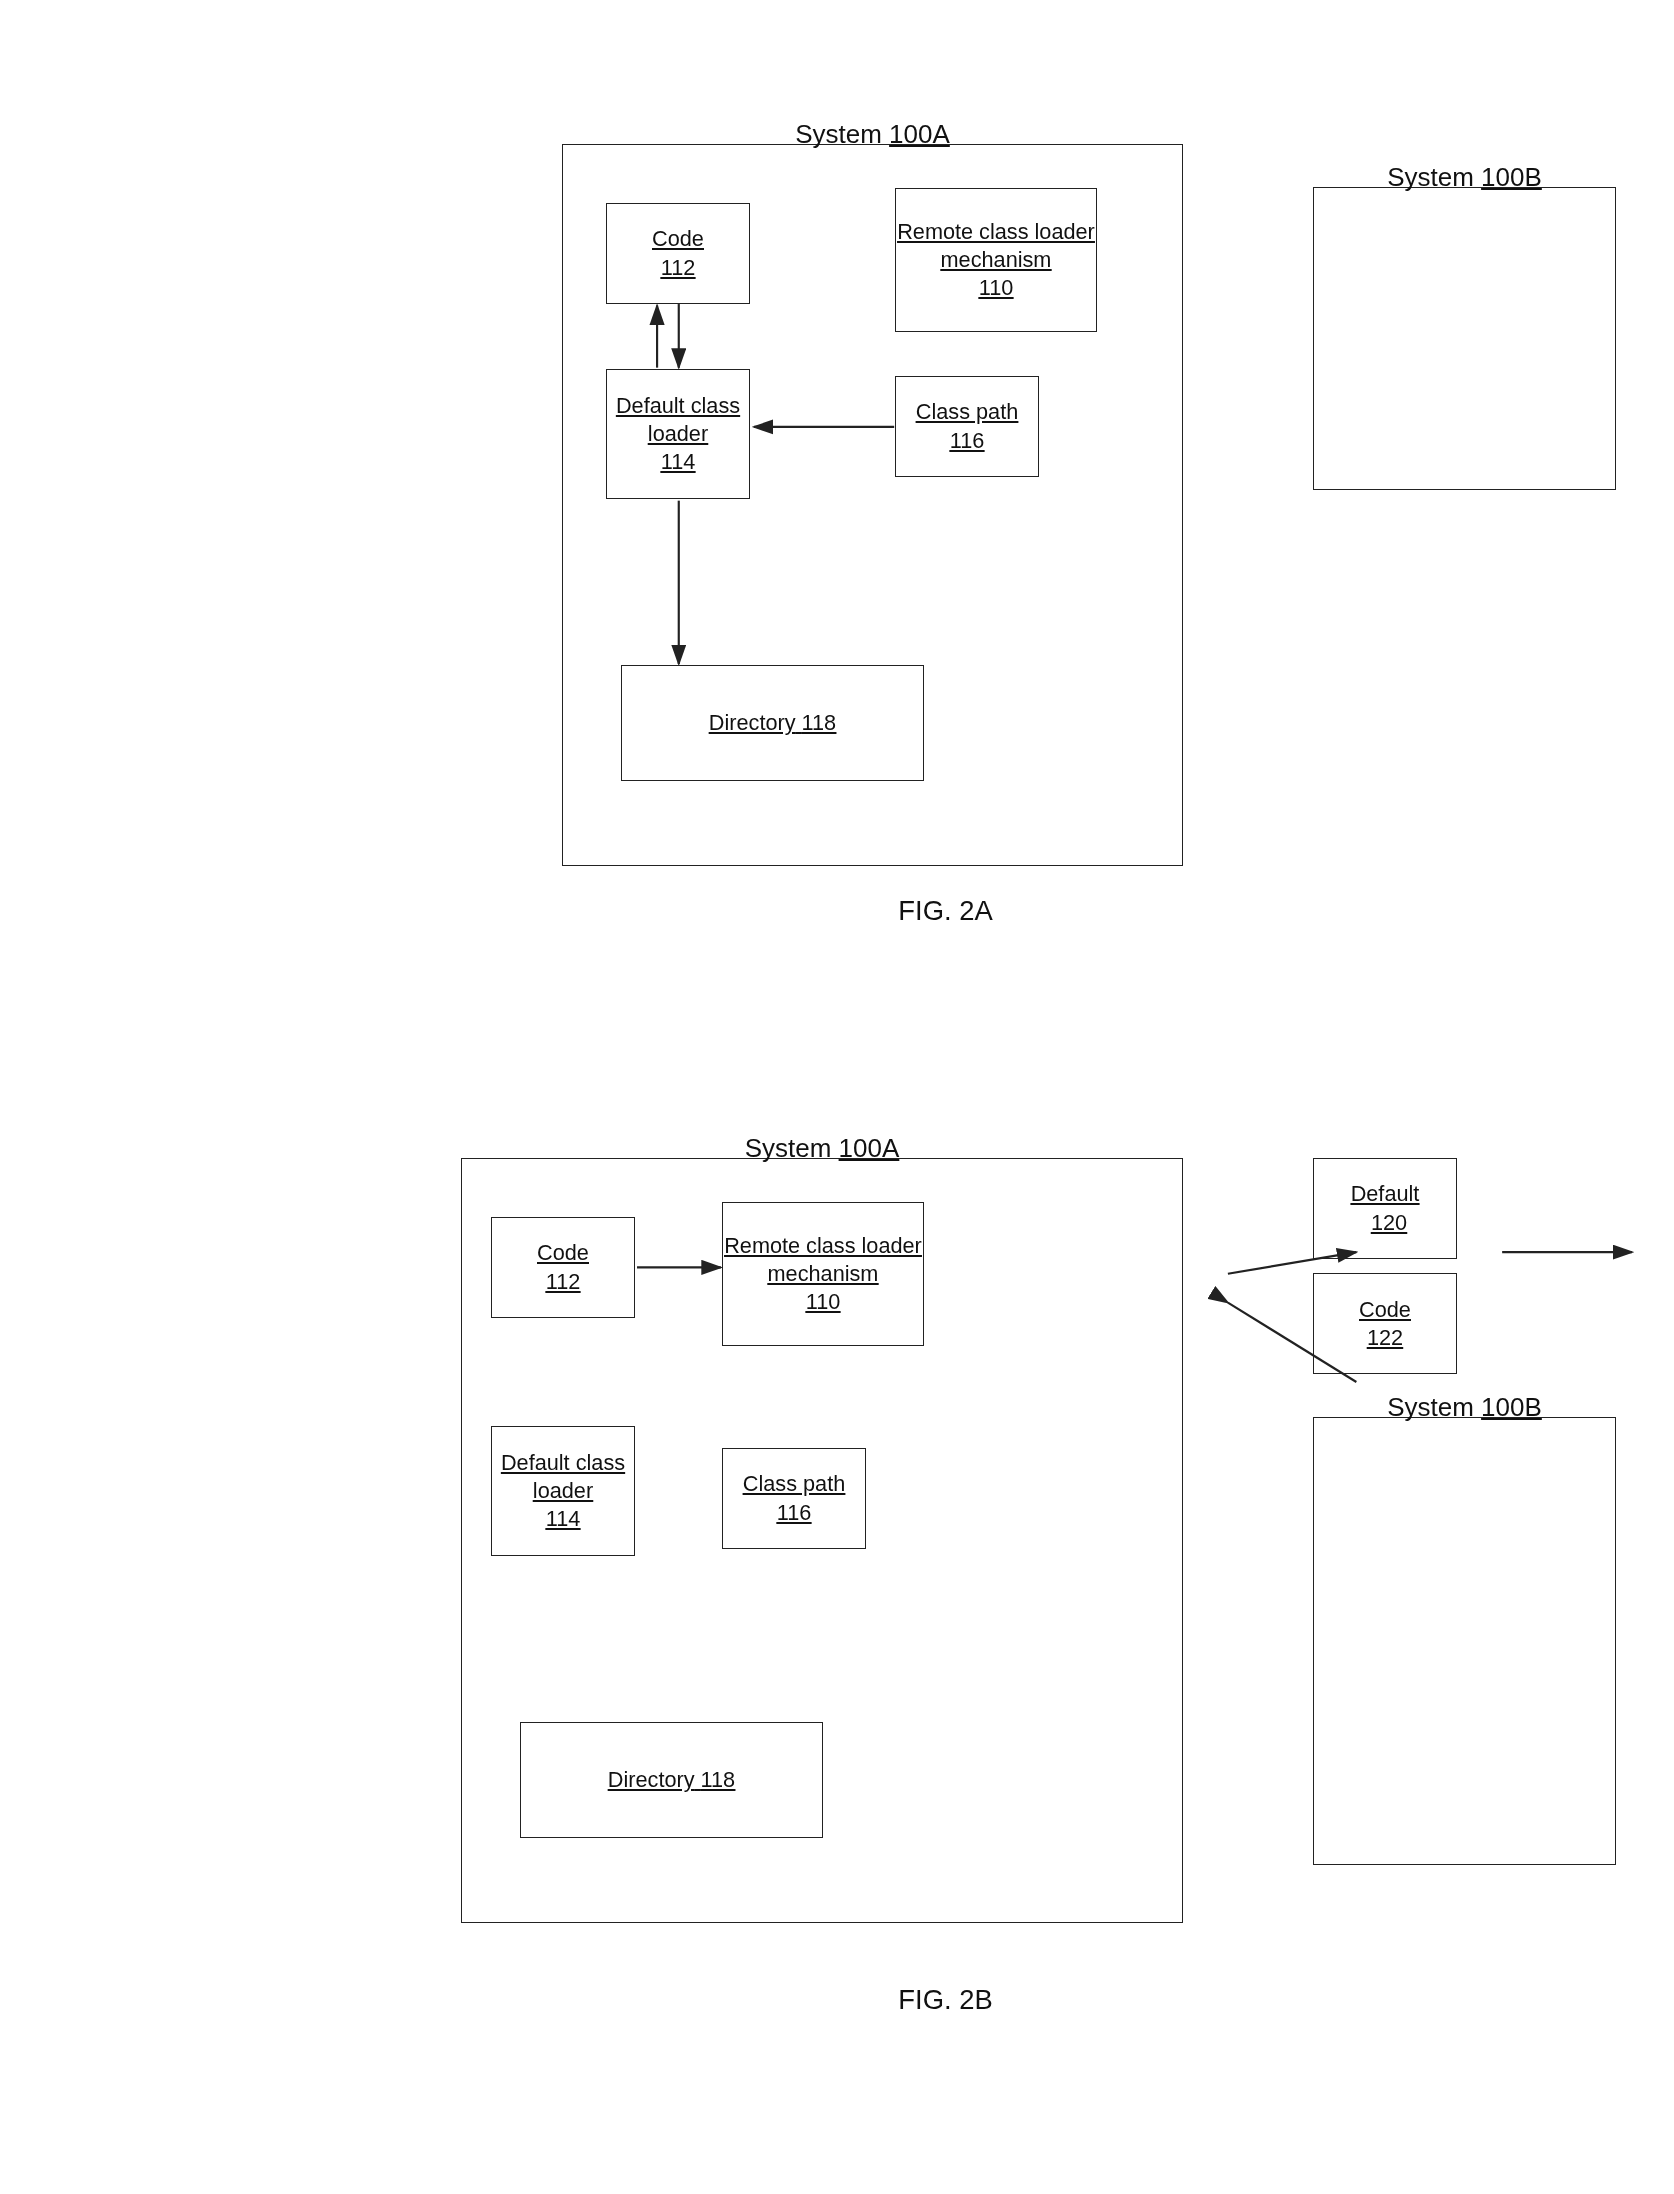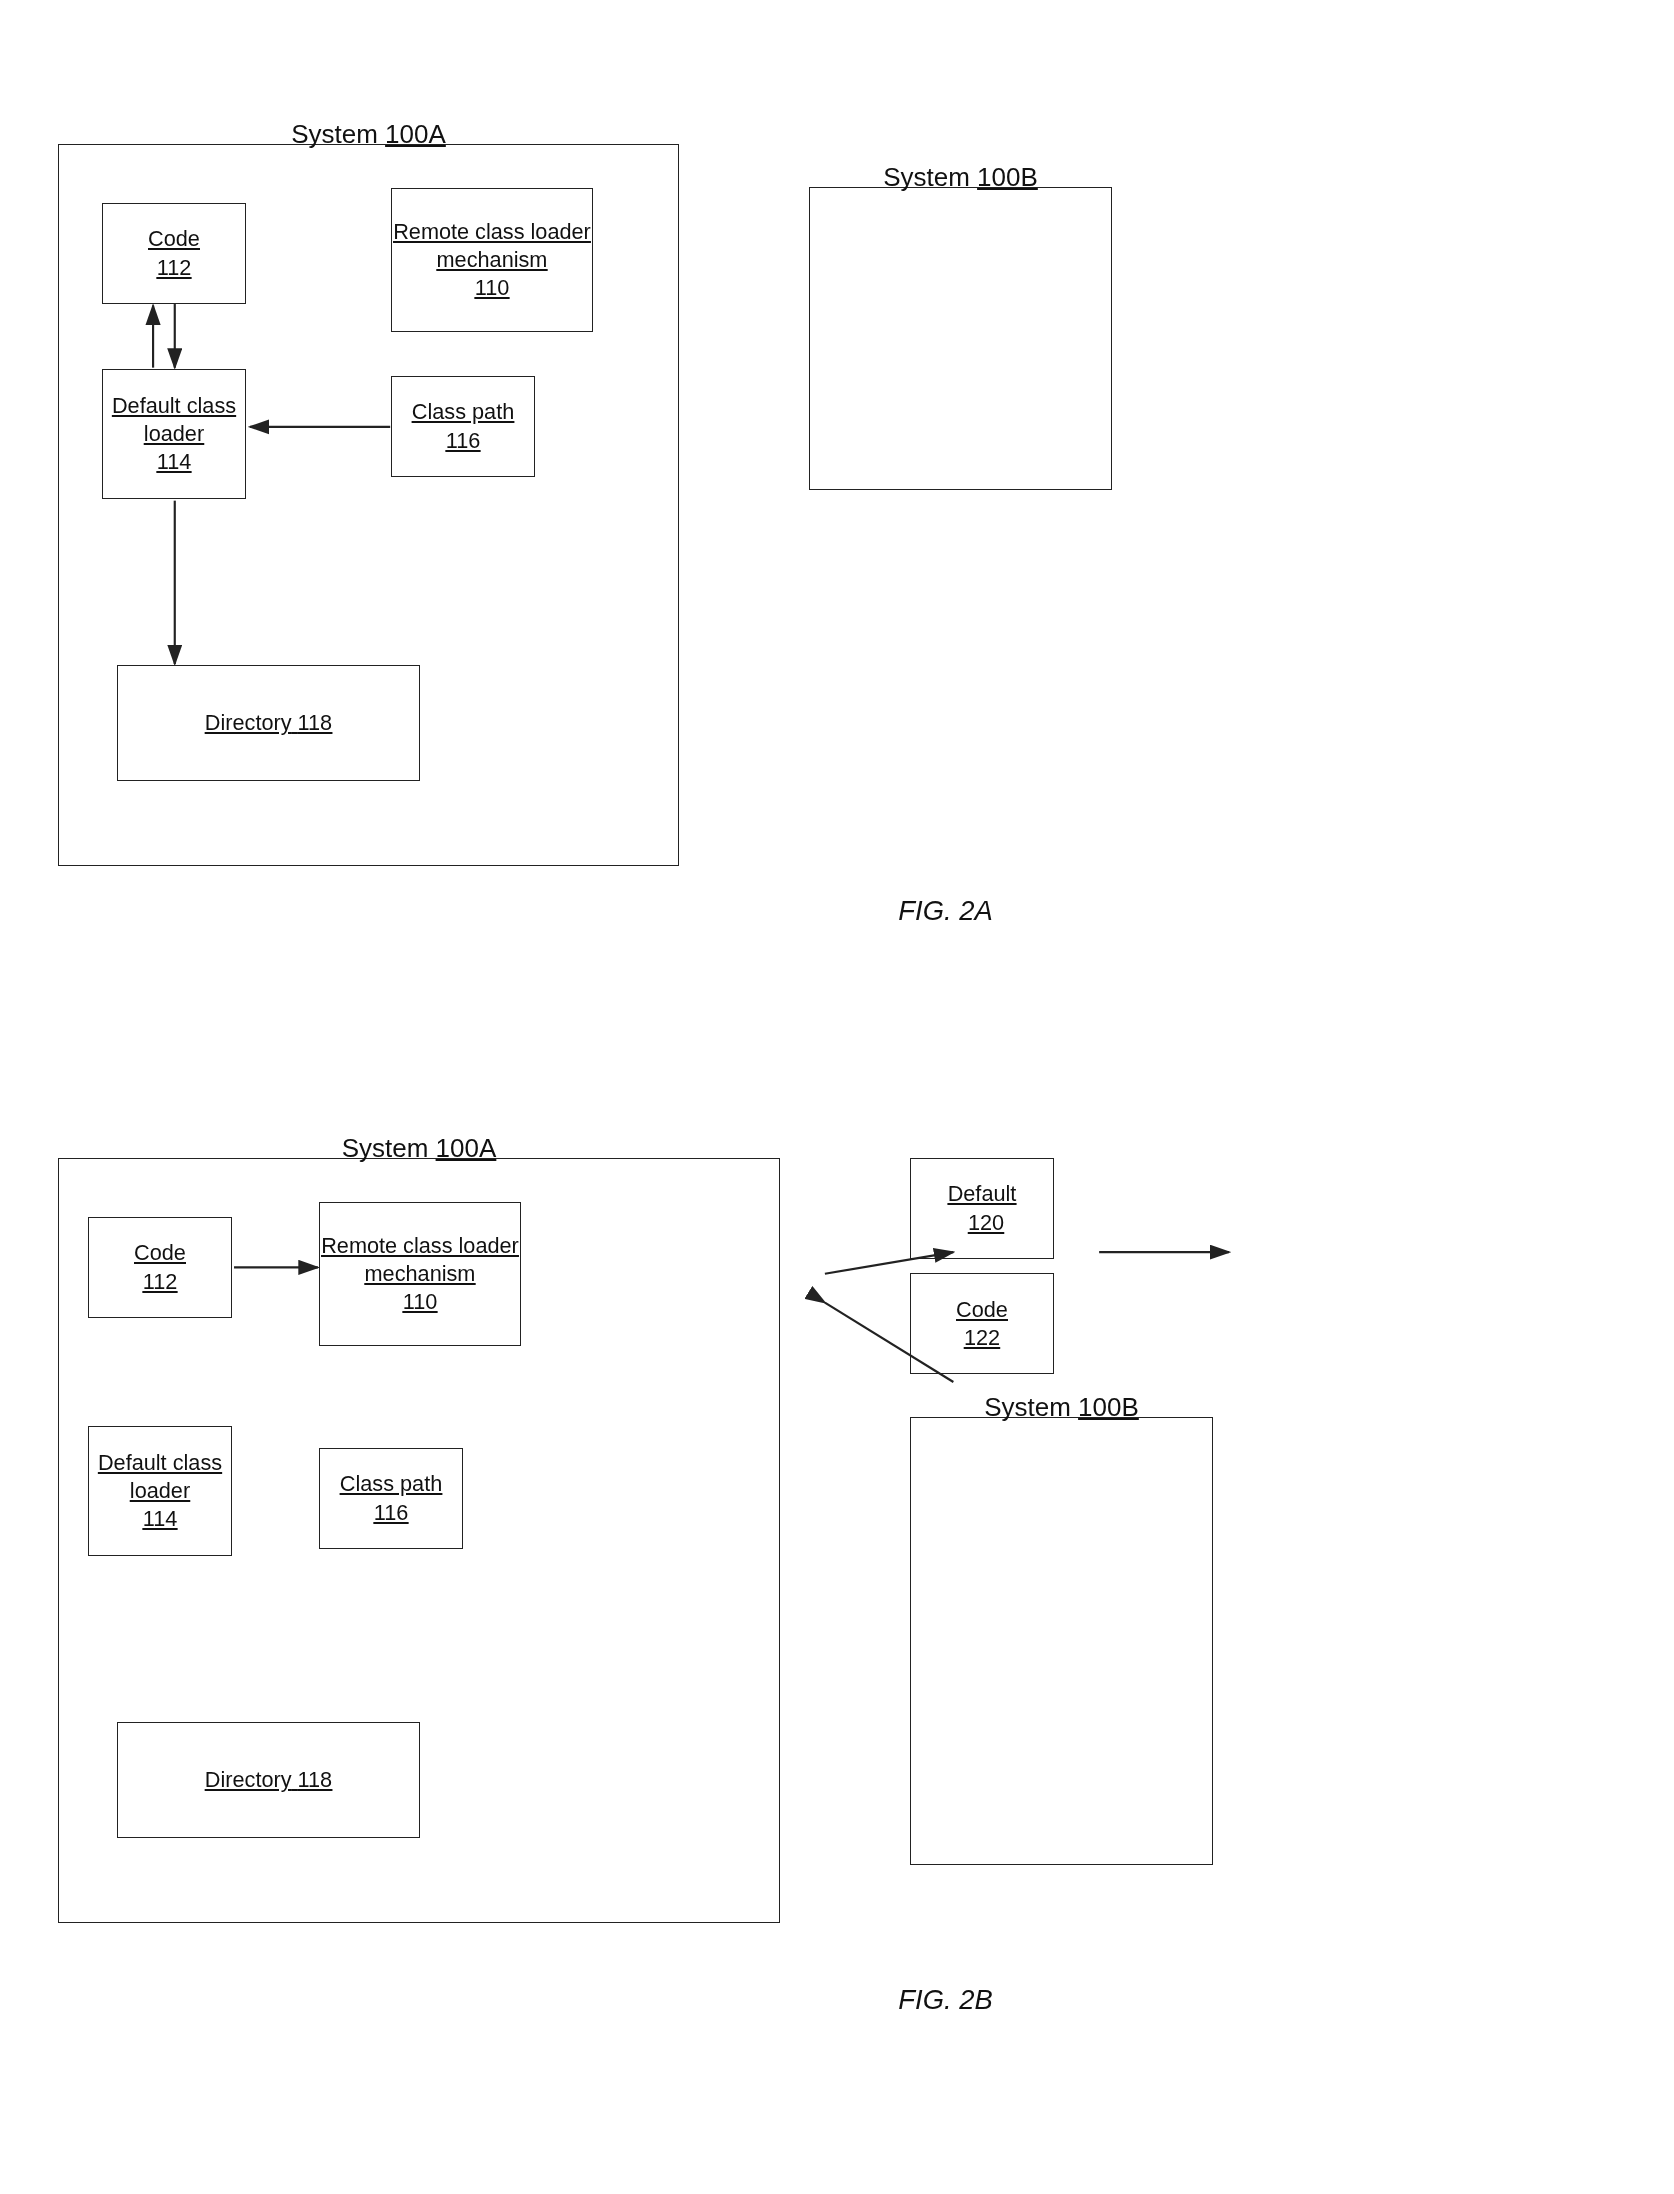--- a/index.html
+++ b/index.html
@@ -7,21 +7,21 @@
       background: #fff;
       font-family: Arial, sans-serif;
       width: 1674px;
       min-height: 2194px;
       position: relative;
       overflow: hidden;
     }
     .page {
       display: flex;
       flex-direction: column;
-      align-items: flex-start;
+      align-items: flex-end;
       padding: 43px 58px;
       gap: 0;
     }
     
     .system-box {
       border: 1.8px solid #222;
       position: relative;
       background: #fff;
     }
     .system-label {
@@ -61,21 +61,20 @@
     svg.arrows {
       position: absolute;
       top: 0; left: 0;
       width: 100%; height: 100%;
       overflow: visible;
       pointer-events: none;
     }
     
     .fig-caption {
       font-size: 27.4px;
-      font-style: italic;
       font-weight: normal;
       color: #111;
       margin-top: 29px;
       margin-bottom: 58px;
       align-self: center;
       margin-left: 217px;
     }
 
     
     #diag2a .system-100a {

